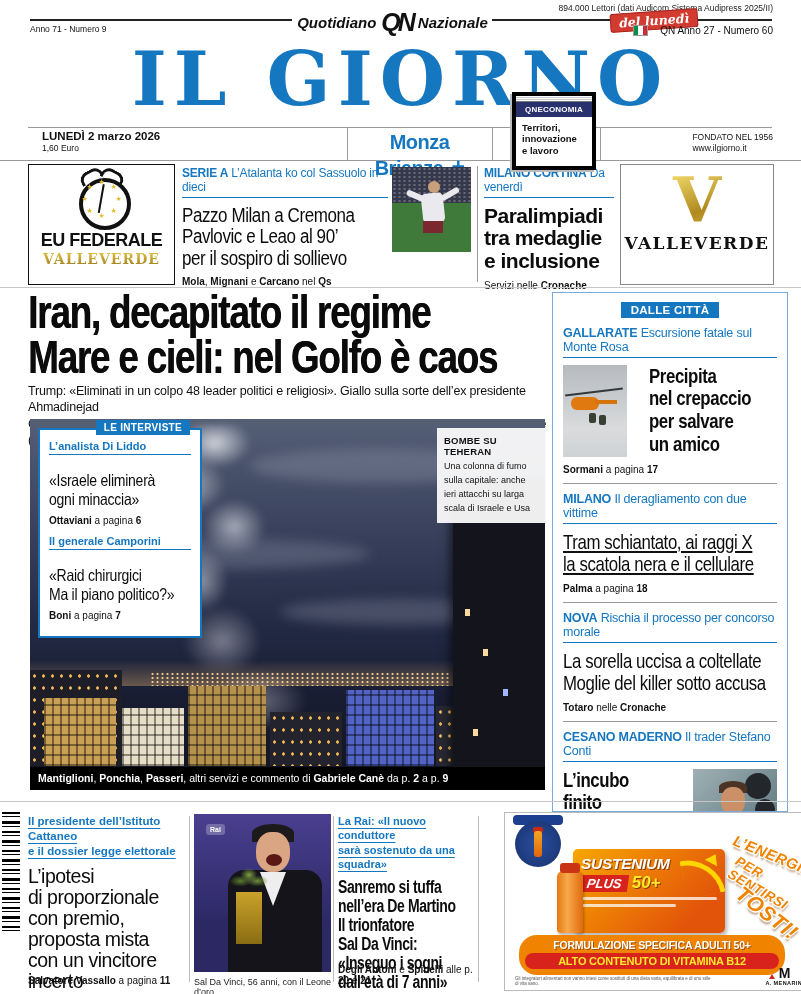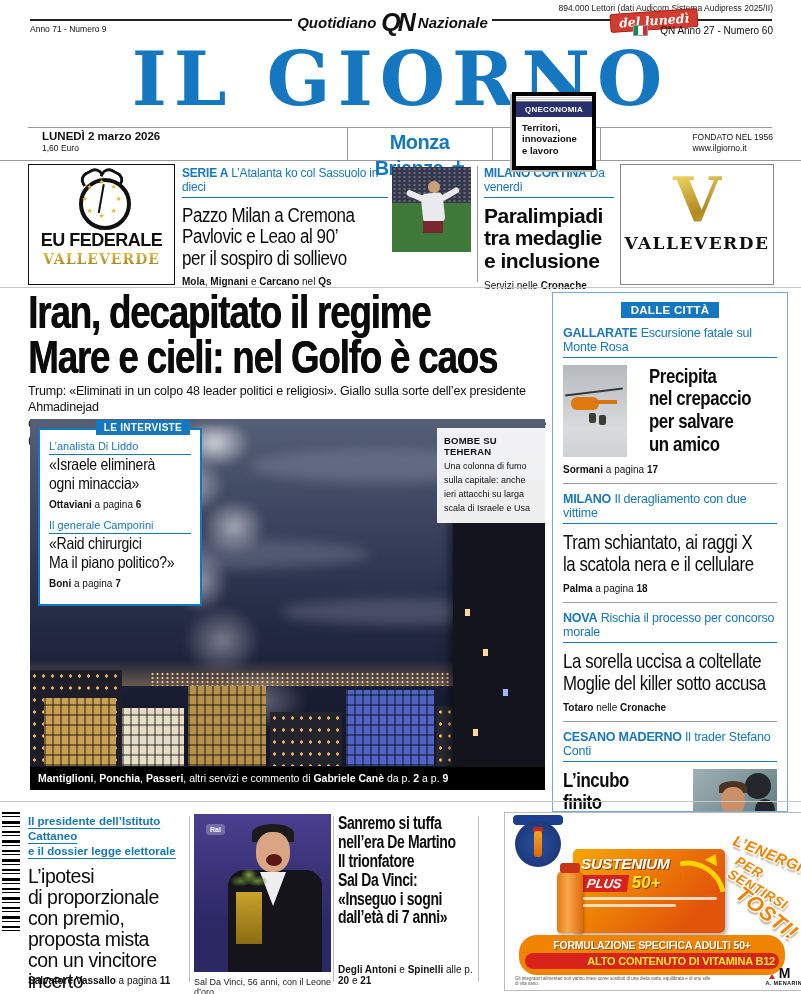--- a/index.html
+++ b/index.html
@@ -105,21 +105,21 @@
   .win-dot{background-image:radial-gradient(rgba(255,190,90,.95) 1px,transparent 1.6px);background-size:9px 12px;}
   .win-grid{background-image:repeating-linear-gradient(90deg,rgba(0,0,0,.4) 0 2px,transparent 2px 8px),repeating-linear-gradient(0deg,rgba(0,0,0,.4) 0 2px,transparent 2px 10px);}
   .tower{position:absolute;right:0;top:60px;bottom:0;width:92px;background:#13141c;
     box-shadow:-4px 0 8px rgba(0,0,0,.5);}
   .tower .w{position:absolute;background:#ffd9a0;width:5px;height:7px;}
   .lead-cap{position:absolute;left:0;right:0;bottom:0;height:23px;background:#000;color:#fff;
     font-size:10.5px;line-height:23px;padding-left:8px;}
 
   .intbox{left:38px;top:428px;width:164px;background:#fff;border:2px solid #1577c0;z-index:4;padding:10px 9px 6px;box-sizing:border-box;}
   .intbox .tab{position:absolute;top:-10px;right:10px;background:#1577c0;color:#fff;font-weight:700;font-size:10px;padding:2px 8px;letter-spacing:.3px;}
-  .intbox .ik{color:#1577c0;font-weight:400;font-size:11px;border-bottom:1px solid #1577c0;padding-bottom:2px;margin-bottom:0;}
+  .intbox .ik{color:#1577c0;font-weight:700;font-size:11px;border-bottom:1px solid #1577c0;padding-bottom:2px;margin-bottom:16px;}
   .intbox .q{font-size:16.5px;letter-spacing:-0.3px;line-height:1.15;color:#0c0c0c;}
   .intbox .by{margin:6px 0 9px;}
   .pnote{left:437px;top:428px;width:109px;background:rgba(250,250,250,.95);z-index:4;padding:7px 7px;box-sizing:border-box;}
   .pnote .t{font-weight:700;font-size:9.5px;margin-bottom:3px;letter-spacing:.2px;}
   .pnote .x{font-size:9px;line-height:1.55;}
 
   
   .rcol{left:552px;top:292px;width:236px;height:520px;border:1px solid #79a9d9;box-sizing:border-box;padding:9px 10px;overflow:hidden;}
   .rbadge{background:#1577c0;color:#fff;font-weight:700;font-size:11.5px;padding:2px 10px;width:fit-content;margin:0 auto 8px;letter-spacing:.3px;}
   .rc-k{font-size:12.5px;}
@@ -177,21 +177,21 @@
   .arrow:after{content:"";position:absolute;right:-9px;top:-12px;border:7px solid transparent;border-bottom:10px solid #ffd400;transform:rotate(40deg);}
   .botl{position:absolute;left:52px;top:58px;width:26px;height:62px;background:linear-gradient(90deg,#e37a12,#f7a94c 40%,#e06a0c);border-radius:6px 6px 4px 4px;box-shadow:1px 2px 3px rgba(0,0,0,.3);}
   .botl:before{content:"";position:absolute;left:3px;top:-8px;width:20px;height:10px;background:#c93415;border-radius:3px;}
   .slog{position:absolute;color:#f08300;font-weight:900;font-style:italic;letter-spacing:.5px;
     text-shadow:-1px -1px 0 #fff,1px -1px 0 #fff,-1px 1px 0 #fff,1px 1px 0 #fff,2px 3px 2px rgba(120,60,0,.45);}
   .sl1{left:226px;top:34px;font-size:15px;transform:rotate(22deg);}
   .sl2{left:222px;top:60px;font-size:13.5px;transform:rotate(30deg);}
   .sl3{left:226px;top:88px;font-size:21px;transform:rotate(38deg);}
   .claims{position:absolute;left:14px;top:122px;width:266px;background:#f08300;border-radius:18px;padding:4px 6px 6px;box-sizing:border-box;text-align:center;}
   .claims .c1{color:#fff;font-weight:700;font-size:10.5px;letter-spacing:-0.2px;text-shadow:1px 1px 0 #9c4f00;}
-  .claims .c2{background:#d8231c;color:#ffe92b;font-weight:700;font-size:11px;border-radius:12px;padding:2px 4px;margin-top:2px;letter-spacing:-0.2px;text-align:right;}
+  .claims .c2{background:#d8231c;color:#ffe92b;font-weight:700;font-size:11px;border-radius:12px;padding:2px 4px;margin-top:2px;letter-spacing:-0.2px;}
   .sust .disc{position:absolute;left:10px;bottom:4px;font-size:4.5px;color:#555;width:200px;}
   .sust .men{position:absolute;right:10px;bottom:4px;text-align:center;}
   .sust .men .m{font-weight:900;font-size:14px;line-height:1;color:#111;position:relative;}
   .sust .men .m:after{content:"";position:absolute;left:4px;bottom:1px;border:3px solid transparent;border-bottom:5px solid #d8231c;}
   .sust .men .t{font-size:5.5px;font-weight:700;letter-spacing:.4px;}
 </style>
 </head>
 <body>
 
 <div class="page">
@@ -359,21 +359,21 @@
 per salvare
 un amico</div>
           </div>
       </div>
       <div class="by"><span class="b">Sormani</span><span> a pagina </span><span class="b">17</span></div>
     </div>
     <div class="hr"></div>
 
     <div>
       <div class="kick rc-k"><span class="lab">MILANO</span><span> Il deragliamento con due vittime</span></div>
-      <div style="overflow:hidden;">
+      <div style="overflow:hidden;text-decoration:underline;">
           <div class="hl rc-hl pre cond80">Tram schiantato, ai raggi X
 la scatola nera e il cellulare</div>
         </div>
       <div class="by"><span class="b">Palma</span><span> a pagina </span><span class="b">18</span></div>
     </div>
     <div class="hr"></div>
 
     <div>
       <div class="kick rc-k"><span class="lab">NOVA</span><span> Rischia il processo per concorso morale</span></div>
       <div style="overflow:hidden;">
@@ -430,20 +430,22 @@
       <div class="mouth"></div>
     <div class="shirt"></div>
       <div class="troph"></div>
       <div class="palm"></div>
   </div>
   <div class="abs caption cap-dv">Sal Da Vinci, 56 anni, con il Leone d’oro</div>
 
   <div class="vline" style="left:333px;top:816px;height:166px;background:#bbb;"></div>
 
   <div class="abs sanr">
+    <div class="bk pre">La Rai: «Il nuovo conduttore
+sarà sostenuto da una squadra»</div>
     <div style="overflow:hidden;">
         <div class="hl pre cond80" style="font-size:17.5px;font-weight:700;">Sanremo si tuffa
 nell’era De Martino
 Il trionfatore
 Sal Da Vinci:
 «Inseguo i sogni
 dall’età di 7 anni»</div>
       </div>
     <div class="by"><span class="b">Degli Antoni</span><span> e </span><span class="b">Spinelli</span><span> alle p. </span><span class="b">20</span><span> e </span><span class="b">21</span></div>
   </div>

